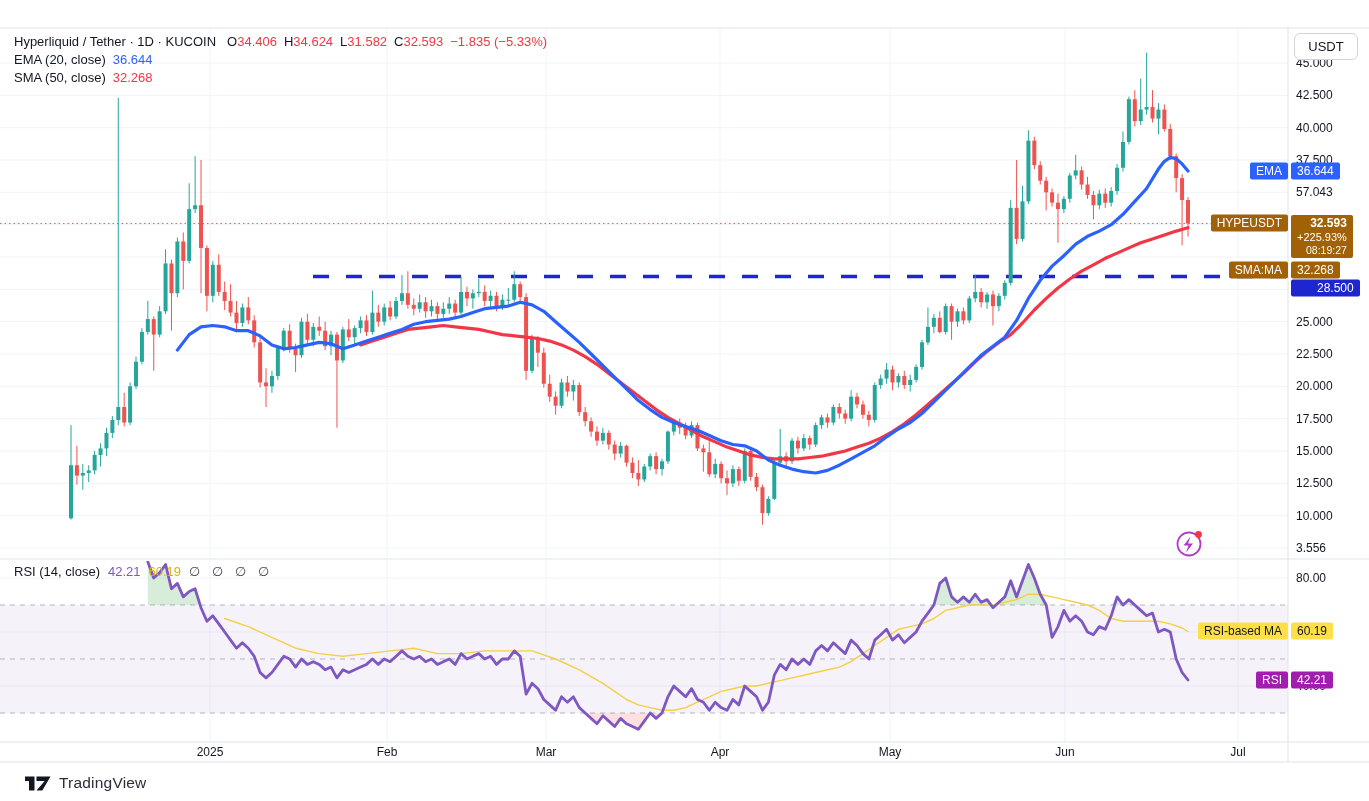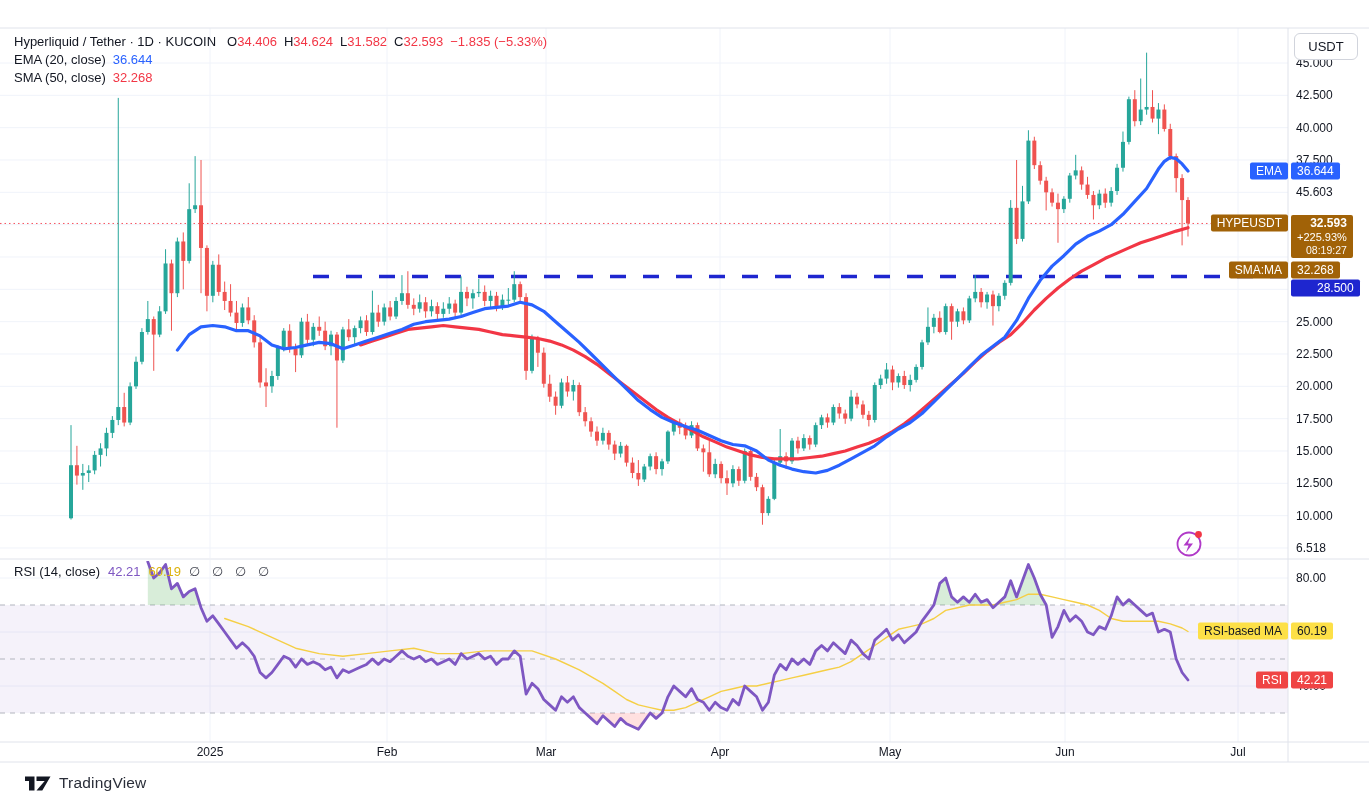--- a/index.html
+++ b/index.html
@@ -22,21 +22,21 @@
   .rsi-empty{color:#434651;letter-spacing:4px;}
   .axis-tick{position:absolute;left:1296px;font-size:12px;color:#131722;transform:translateY(-50%);white-space:nowrap;}
   .time-tick{position:absolute;top:745px;font-size:12px;color:#131722;transform:translateX(-50%);white-space:nowrap;}
   .badge{position:absolute;font-size:12px;color:#fff;padding:1px 6px 2px 6px;border-radius:2px;transform:translateY(-50%);white-space:nowrap;z-index:6;}
   .plot-label{right:81px;text-align:center;}
   .axis-badge{left:1291px;}
   .bg-blue{background:#2962ff;}
   .bg-red{background:#a16207;}
   .bg-navy{background:#1e26cf;}
   .bg-yellow{background:#fde047;color:#131722;}
-  .bg-purple{background:#ef4444;}
+  .bg-purple{background:#a21caf;}
   .hype-badge{line-height:1.15;text-align:right;padding:2px 6px;}
   .hype-badge .l1{font-size:12px;font-weight:700;}
   .hype-badge .l2{font-size:11px;}
   .hype-badge .l3{font-size:10.5px;opacity:.95;}
   .usdt-btn{left:1294px;top:33px;width:62px;height:25px;border:1px solid #d1d4dc;border-radius:6px;
     background:#fff;font-size:13px;color:#131722;display:flex;align-items:center;justify-content:center;z-index:7;}
   .footer-logo{left:25px;top:774px;display:flex;align-items:center;gap:7px;z-index:5;}
   .footer-logo .txt{font-size:15.5px;color:#2a2e39;letter-spacing:.2px;}
 </style>
 </head>
@@ -544,29 +544,29 @@
   <div class="badge axis-badge bg-red" id="bdg-sma" style="top: 270px;">32.268</div>
   <div class="badge axis-badge bg-navy" id="bdg-sup" style="top: 288px; padding-left: 26px;">28.500</div>
   <div class="badge axis-badge bg-yellow" id="bdg-rsima" style="top: 631.487px;">60.19</div>
   <div class="badge axis-badge bg-purple" id="bdg-rsi" style="top: 680.033px;">42.21</div>
 
   <div id="price-ticks">
       <span class="axis-tick" style="top: 63px;">45.000</span>
       <span class="axis-tick" style="top: 95.3332px;">42.500</span>
       <span class="axis-tick" style="top: 127.666px;">40.000</span>
       <span class="axis-tick" style="top: 160px;">37.500</span>
-      <span class="axis-tick" style="top: 192.333px;">45.603</span>
+      <span class="axis-tick" style="top: 192.333px;">57.043</span>
       <span class="axis-tick" style="top: 321.666px;">25.000</span>
       <span class="axis-tick" style="top: 353.999px;">22.500</span>
       <span class="axis-tick" style="top: 386.332px;">20.000</span>
       <span class="axis-tick" style="top: 418.666px;">17.500</span>
       <span class="axis-tick" style="top: 450.999px;">15.000</span>
       <span class="axis-tick" style="top: 483.332px;">12.500</span>
       <span class="axis-tick" style="top: 515.665px;">10.000</span>
-      <span class="axis-tick" style="top: 547.999px;">6.518</span>
+      <span class="axis-tick" style="top: 547.999px;">3.556</span>
       <span class="axis-tick" style="top: 578px;">80.00</span>
       <span class="axis-tick" style="top: 686px;">40.00</span>
     </div>
   <div id="time-ticks">
       <span class="time-tick" style="left: 210px;">2025</span>
       <span class="time-tick" style="left: 387px;">Feb</span>
       <span class="time-tick" style="left: 546px;">Mar</span>
       <span class="time-tick" style="left: 720px;">Apr</span>
       <span class="time-tick" style="left: 890px;">May</span>
       <span class="time-tick" style="left: 1065px;">Jun</span>

